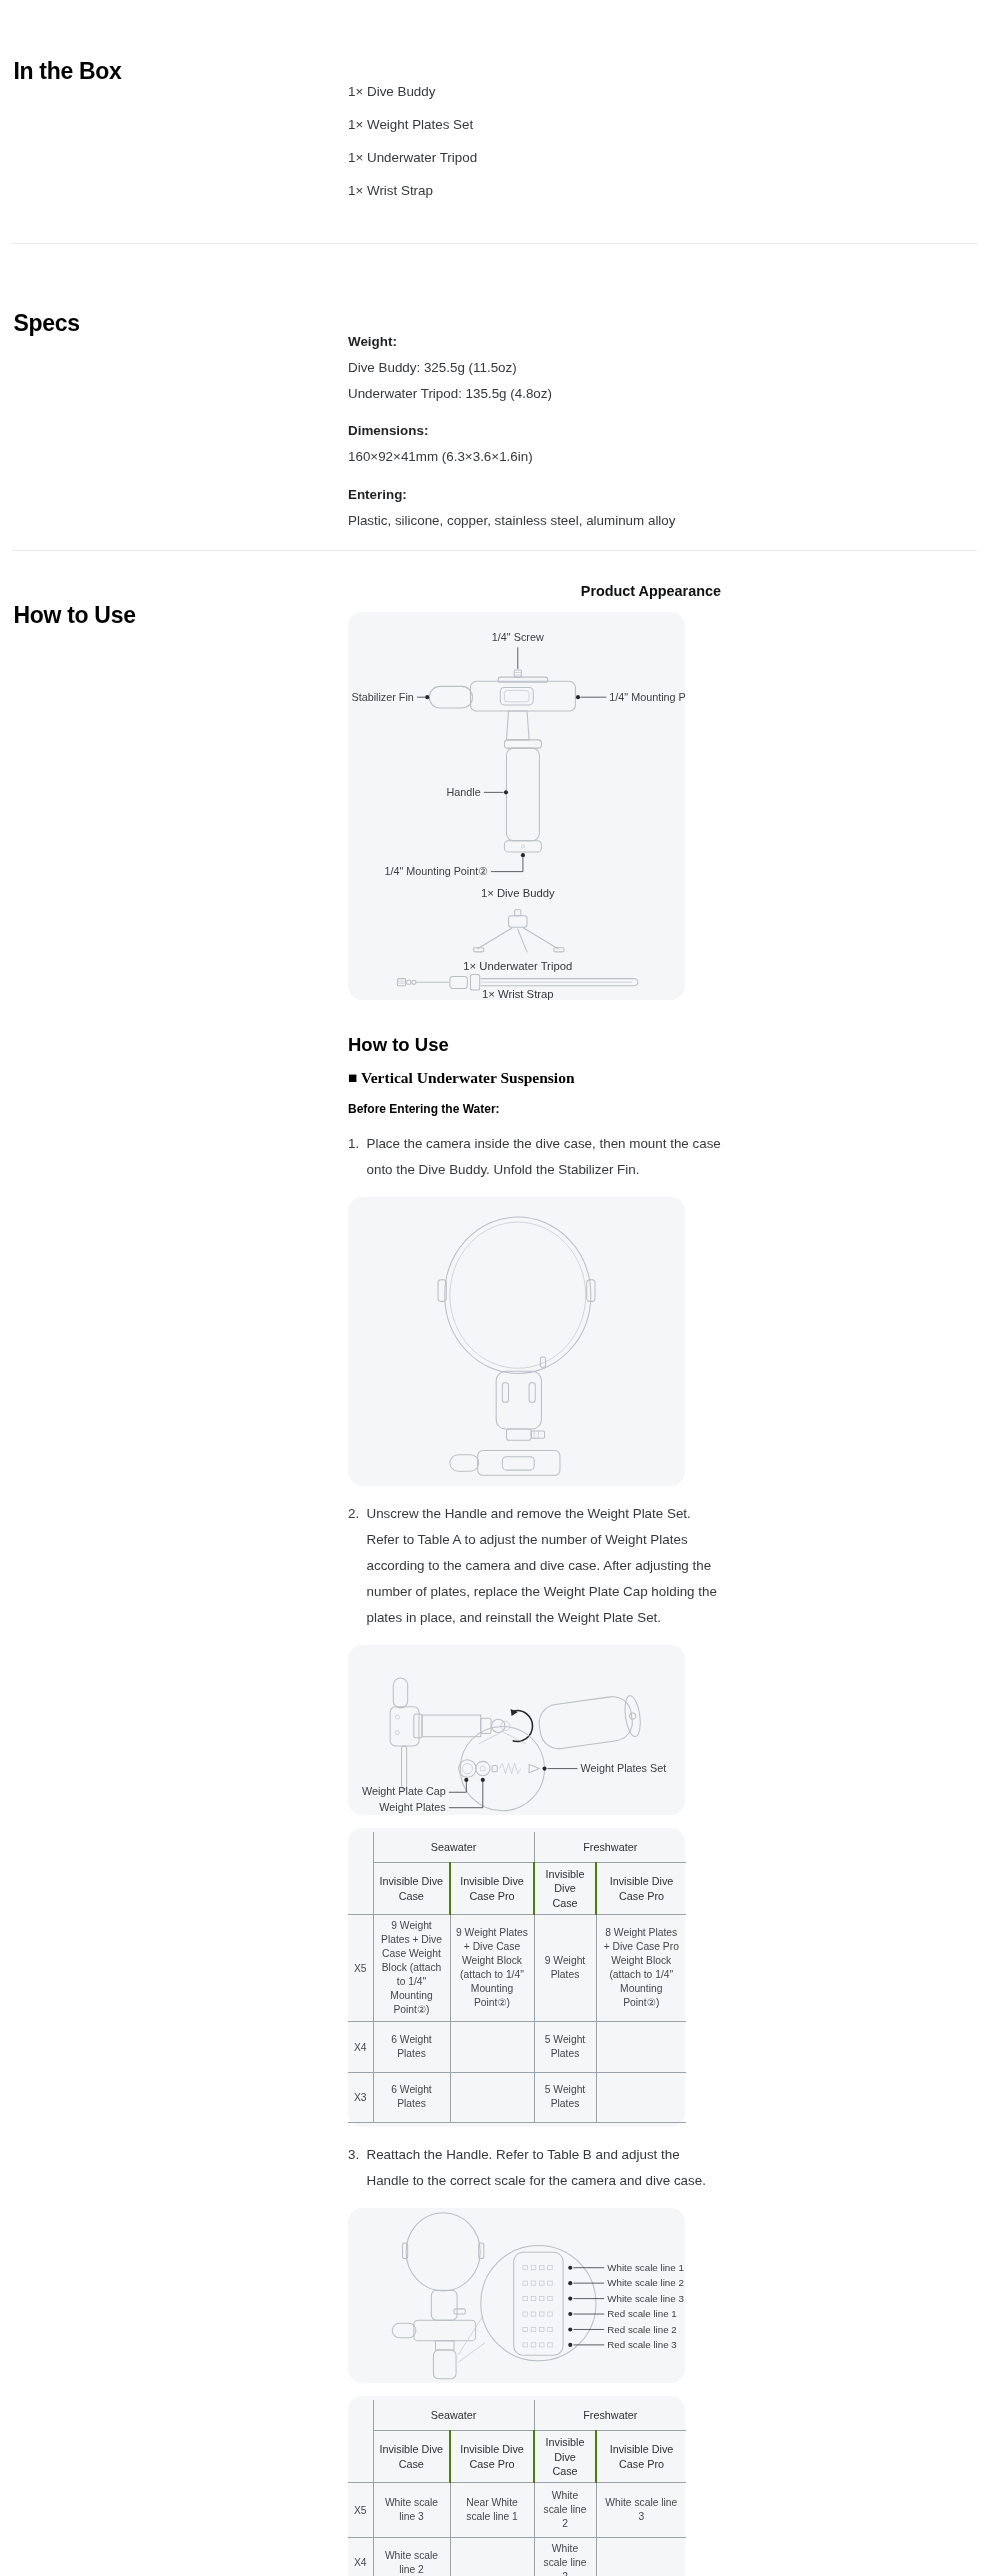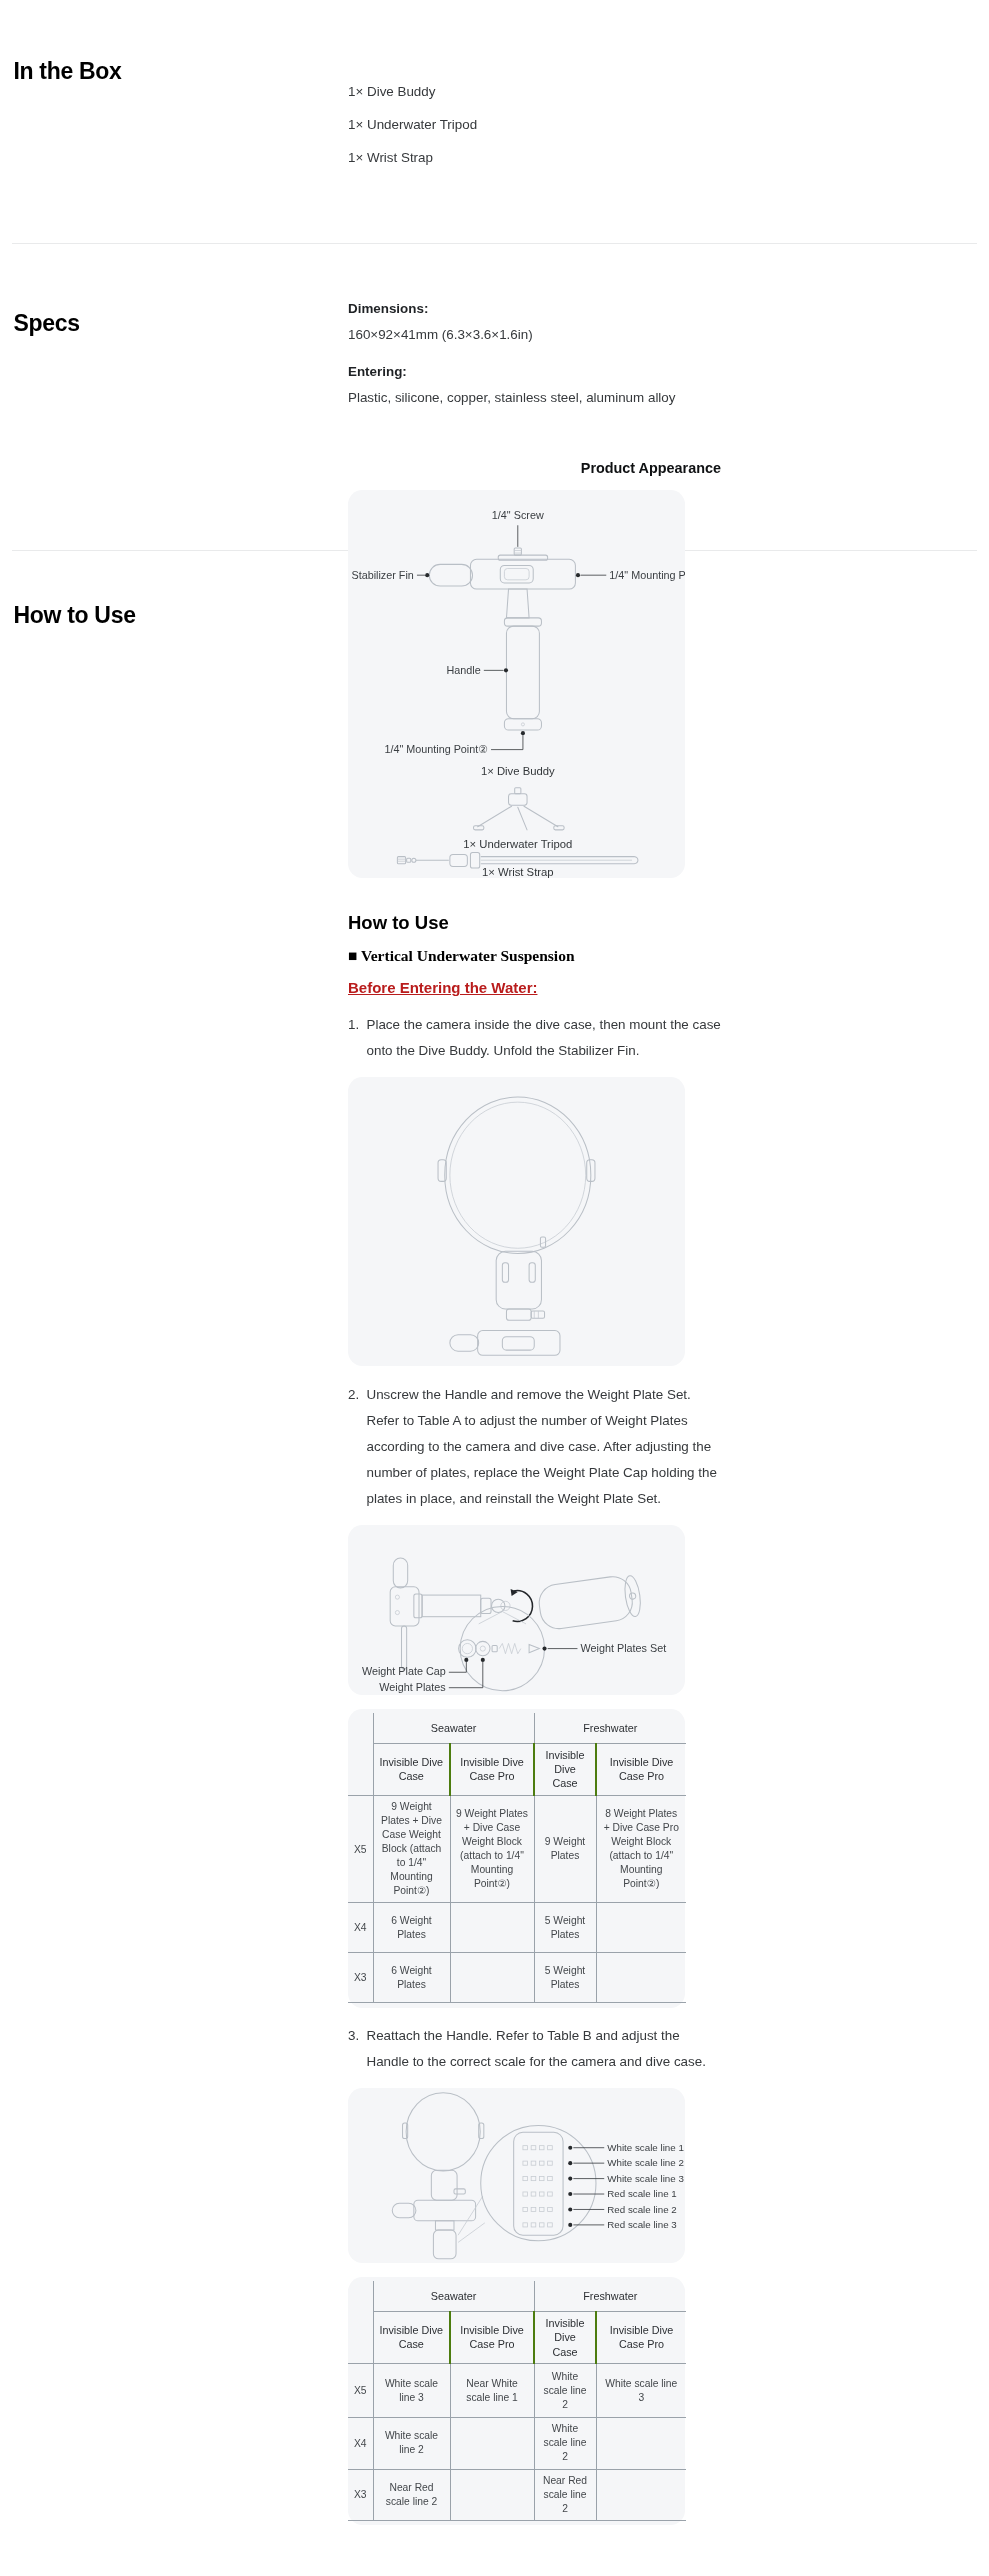--- a/index.html
+++ b/index.html
@@ -13,21 +13,21 @@
   .box-list{list-style:none;margin:75px 0 0 0;padding:0;font-size:13.4px;line-height:33px;color:#36393c;}
   .specs{margin-top:122px;}
   .spec-group{margin-bottom:11.3px;}
   .spec-label{font-size:13.4px;line-height:26px;font-weight:700;color:#1f2225;}
   .spec-line{font-size:13.4px;line-height:26px;color:#36393c;}
   .pa-title{margin-top:49px;font-size:14.4px;font-weight:700;color:#0f1113;text-align:right;}
   .card{background:#f5f6f8;border-radius:14.4px;margin-top:13.4px;width:337px;}
   .card svg{display:block;}
   .h2{margin:34px 0 0 0;font-size:18.5px;font-weight:700;color:#000;}
   .h3{margin:13.4px 0 0 0;font-size:15.5px;font-weight:700;color:#000;font-family:Liberation Serif, serif;}
-  .h4{margin:14.4px 0 0 0;font-size:15px;font-weight:700;color:#b91c1c;text-decoration:underline;}
+  .h4{margin:14.4px 0 0 0;font-size:12px;font-weight:700;color:#000000;}
   .step{position:relative;margin-top:15.5px;padding-left:18.5px;font-size:13.4px;line-height:26px;}
   .step-num{position:absolute;left:0;top:0;}
   
   .ln{stroke:#b9bfc6;stroke-width:2;fill:none;}
   .lnt{stroke:#c6cbd1;stroke-width:1.5;fill:none;}
   .flbl{font-size:21px;fill:#3a3e42;}
   .flbls{font-size:19px;fill:#3a3e42;}
   .fcap{font-size:22px;fill:#33373a;}
   .fld{stroke:#3a3e42;stroke-width:1.6;fill:none;}
   .fdot{fill:#26292c;}
@@ -58,25 +58,31 @@
   <h1 class="side-h sh1">In the Box</h1>
   <div class="divider d1"></div>
   <h1 class="side-h sh2">Specs</h1>
   <div class="divider d2"></div>
   <h1 class="side-h sh3">How to Use</h1>
 
   <div class="content">
 
     <ul class="box-list">
       <li>1× Dive Buddy</li>
+      <li>1× Weight Plates Set</li>
       <li>1× Underwater Tripod</li>
       <li>1× Wrist Strap</li>
     </ul>
 
     <div class="specs">
+      <div class="spec-group">
+        <div class="spec-label">Weight:</div>
+        <div class="spec-line">Dive Buddy: 325.5g (11.5oz)</div>
+        <div class="spec-line">Underwater Tripod: 135.5g (4.8oz)</div>
+      </div>
       <div class="spec-group">
         <div class="spec-label">Dimensions:</div>
         <div class="spec-line">160×92×41mm (6.3×3.6×1.6in)</div>
       </div>
       <div class="spec-group">
         <div class="spec-label">Entering:</div>
         <div class="spec-line">Plastic, silicone, copper, stainless steel, aluminum alloy</div>
       </div>
     </div>
 

